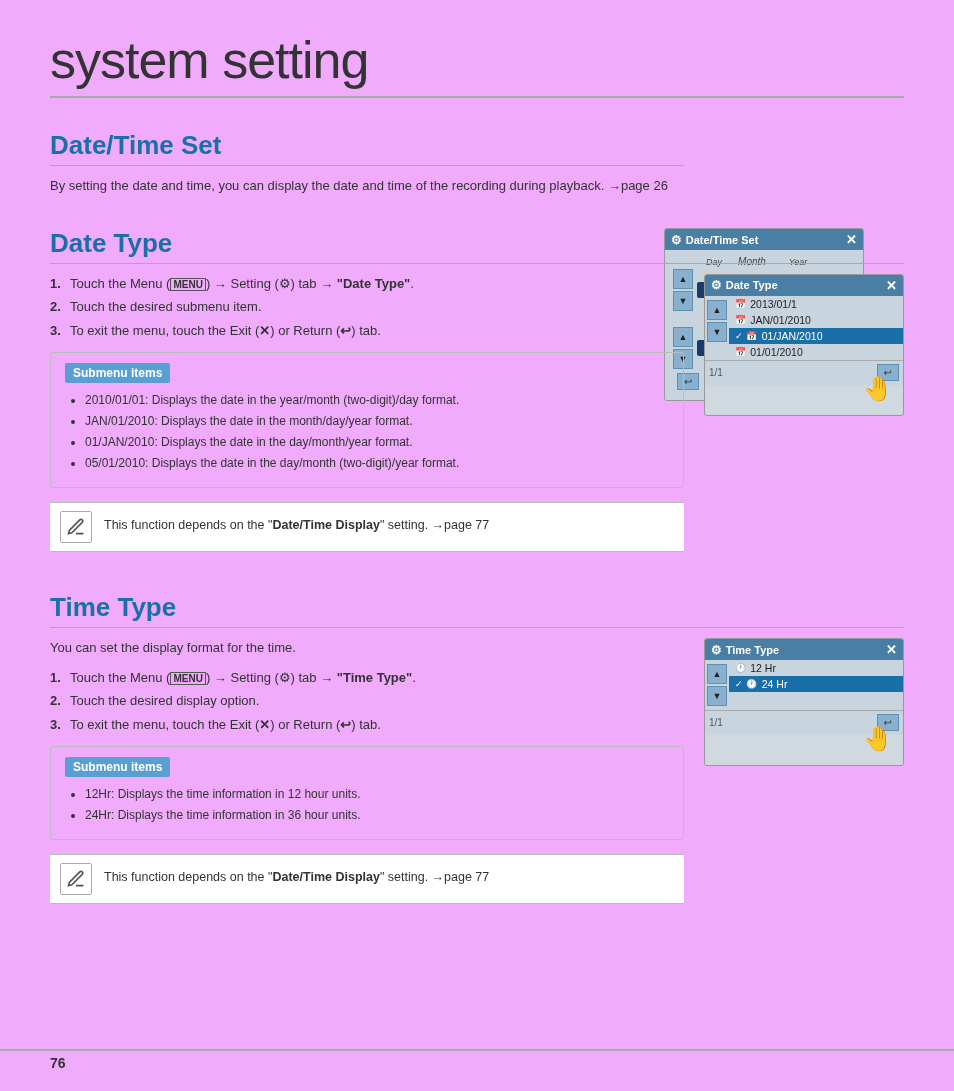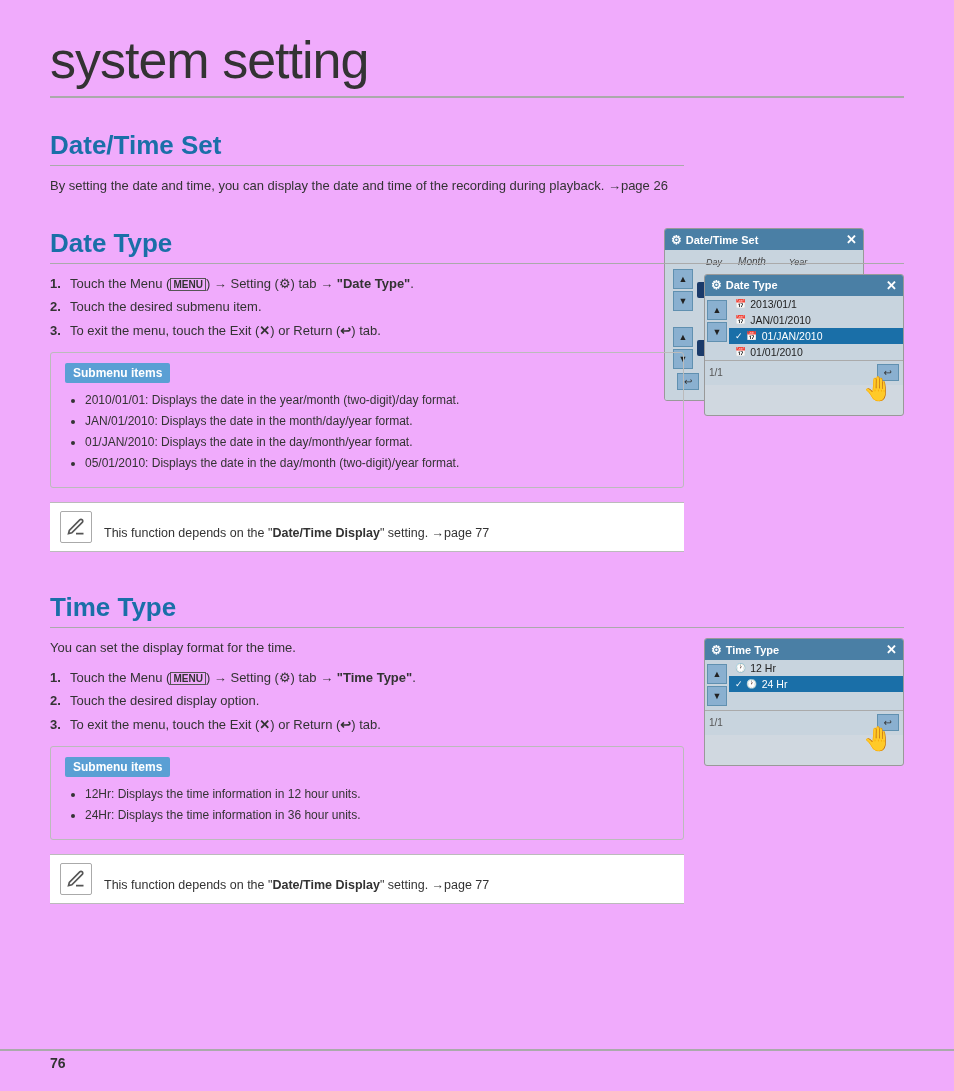--- a/index.html
+++ b/index.html
@@ -97,21 +97,21 @@
       margin-bottom: 3px;
       line-height: 1.5;
     }
     .submenu-items li strong {
       font-weight: normal;
     }
 
     
     .note-box {
       display: flex;
-      align-items: flex-end;
+      align-items: flex-start;
       border-top: 1px solid #bbb;
       border-bottom: 1px solid #bbb;
       padding: 8px 10px;
       margin-bottom: 18px;
       background: #fff;
     }
     .note-icon {
       width: 32px;
       height: 32px;
       border: 1px solid #aaa;

